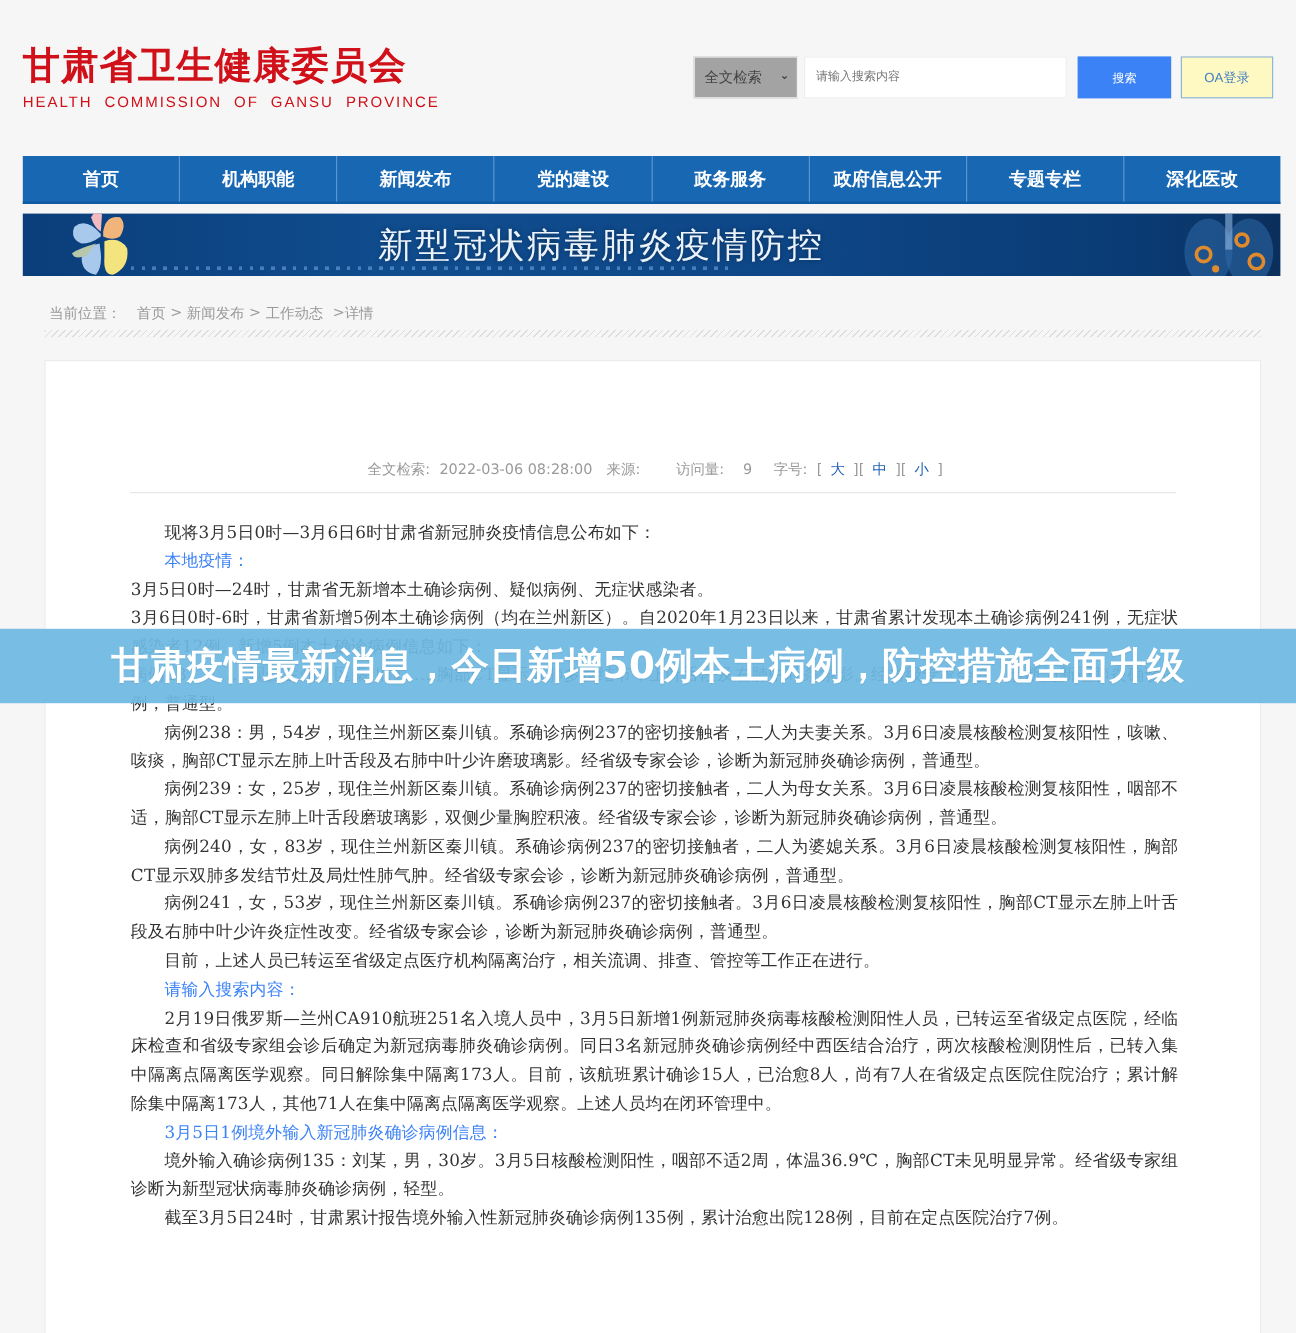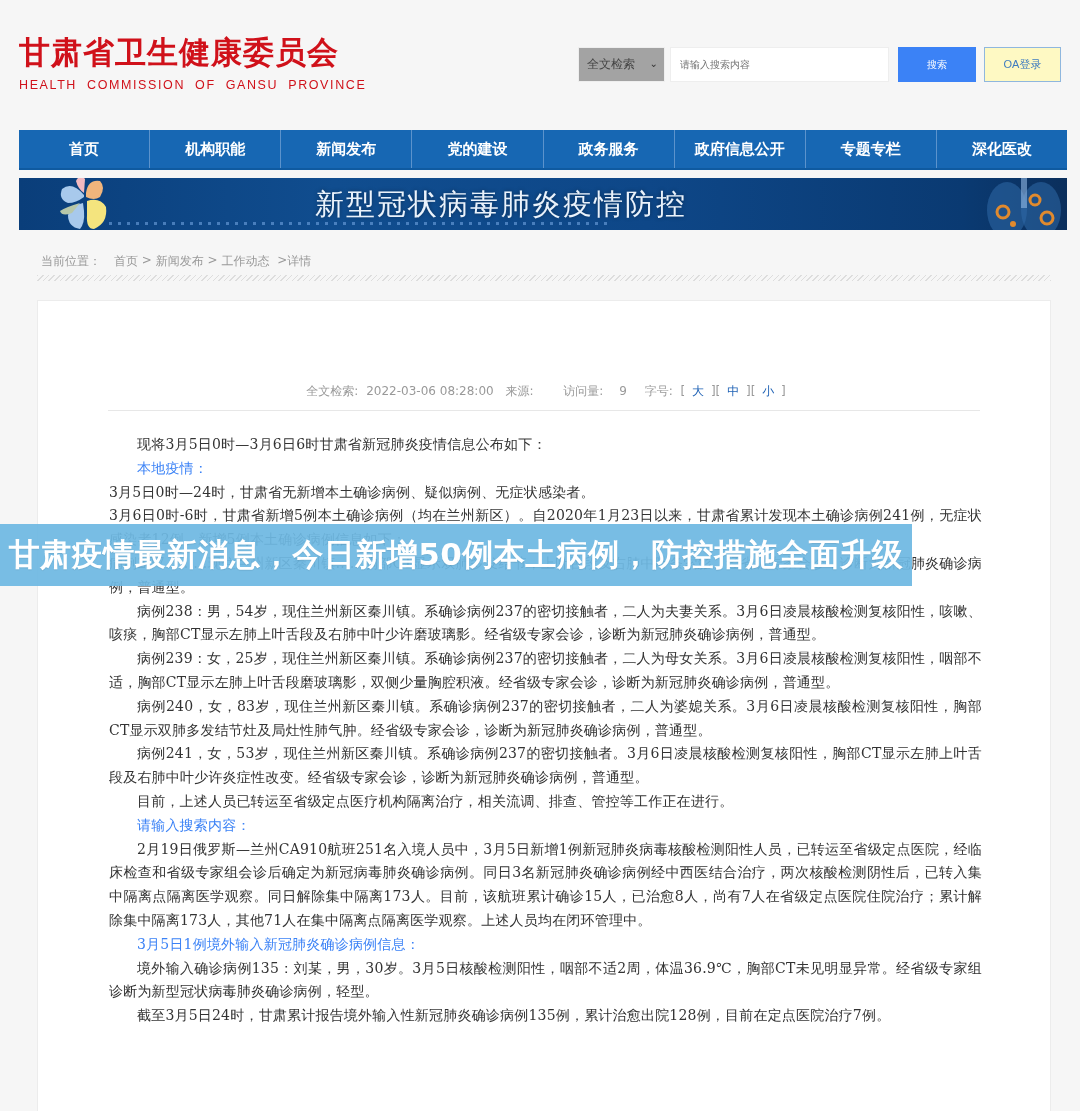--- a/index.html
+++ b/index.html
@@ -7,21 +7,21 @@
     body {
       background: #f6f6f6;
       font-family: "DejaVu Sans", "Liberation Sans", sans-serif;
       position: relative;
       color: #333;
     }
     
     .header { position: absolute; left: 0; top: 0; width: 1080px; height: 130px; }
     .logo { position: absolute; left: 19px; top: 38px; }
     .logo-cn {
-      font-family: Liberation Mono, monospace;
+      font-family: Liberation Sans, sans-serif;
       font-weight: bold; color: #d0111a; font-size: 31px; letter-spacing: 1px; line-height: 34px;
     }
     .logo-en {
       color: #d0111a; font-size: 12.5px; letter-spacing: 1.6px; margin-top: 6px;
       font-family: "Liberation Sans", sans-serif; word-spacing: 5px;
     }
     .search-select {
       position: absolute; left: 578px; top: 47px; width: 87px; height: 35px;
       background: #a3a3a3; border: 1px solid #eee; font-size: 12px; color: #444;
       display: flex; align-items: center; padding-left: 8px;
@@ -102,21 +102,21 @@
     }
     .art-body {
       position: absolute; left: 71px; top: 132px; width: 873px;
       font-family: "DejaVu Serif", "Liberation Serif", serif;
       font-size: 14px; color: #333; line-height: 23.8px; letter-spacing: 0.2px;
     }
     .art-body p { text-indent: 2em; text-align: justify; }
     .art-body p.h { font-weight: normal; color: #3b82f6; }
     
     .overlay {
-      position: absolute; left: 0; top: 524px; width: 912px; height: 62px;
+      position: absolute; left: 0; top: 524px; width: 1080px; height: 62px;
       background: rgba(110, 184, 226, 0.93);
       display: flex; align-items: center; justify-content: center;
     }
     .overlay-text {
       color: #fff; font-weight: bold; font-size: 31px; letter-spacing: 0.5px;
       font-family: "DejaVu Sans", sans-serif;
       text-shadow: 0 1px 1px rgba(0,0,0,0.08);
     }
   </style>
 </head>

